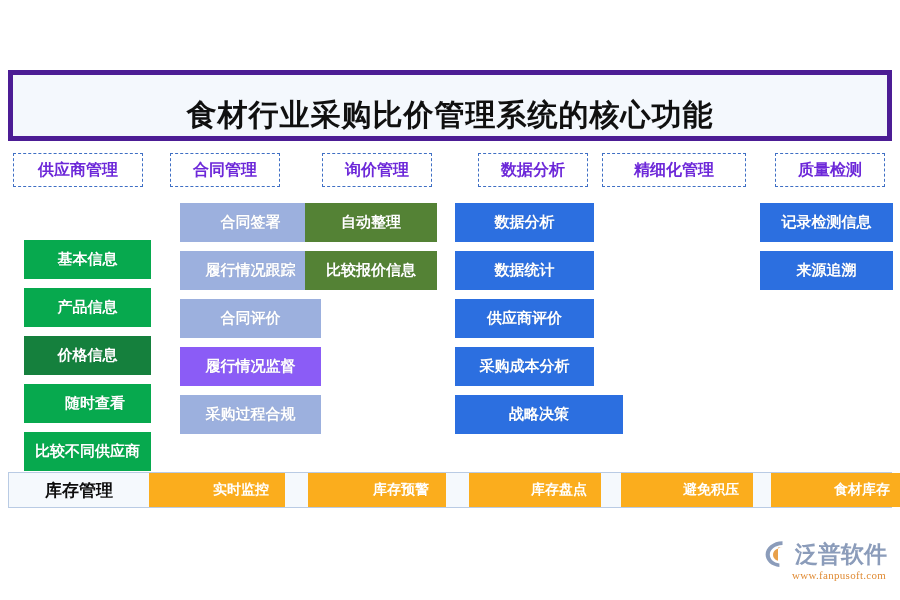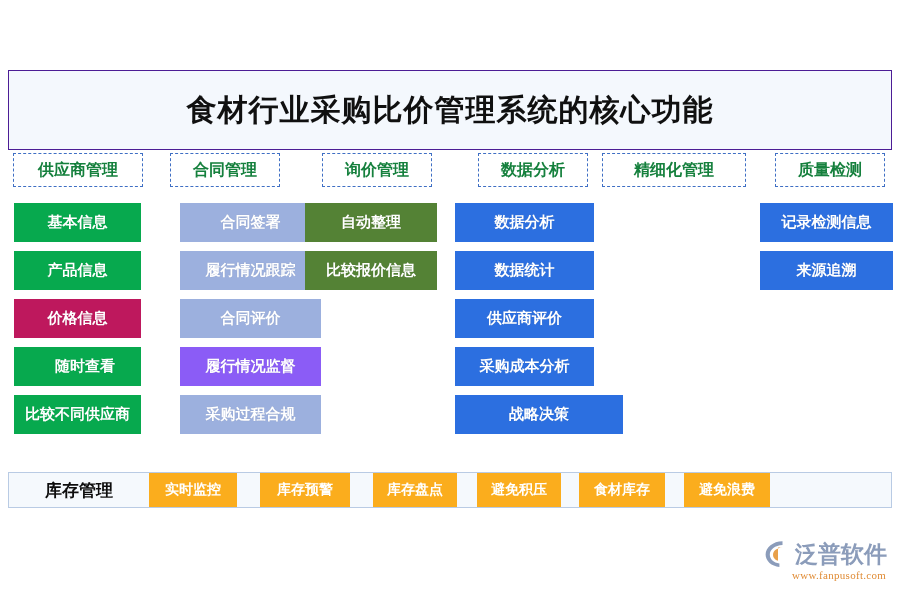--- a/index.html
+++ b/index.html
@@ -14,26 +14,26 @@
     overflow: hidden;
     position: relative;
   }
 
   
   #title-banner {
     position: absolute;
     left: 8px;
     top: 70px;
     width: 884px;
-    height: 80px;
+    height: 71px;
     box-sizing: border-box;
     background: #f4f8fd;
-    border: 1px solid #4c1d95;
-    display: flex;
-    align-items: center;
+    border: 5px solid #4c1d95;
+    display: flex;
+    align-items: flex-end;
     justify-content: center;
   }
   #title-text {
     font-size: 30px;
     font-weight: bold;
     color: #101010;
     letter-spacing: 1px;
     white-space: nowrap;
   }
 
@@ -52,21 +52,21 @@
     box-sizing: border-box;
     border: 1.5px dashed #3f6fc4;
     display: flex;
     align-items: center;
     justify-content: center;
     background: transparent;
   }
   .col-header-label {
     font-size: 16px;
     font-weight: bold;
-    color: #15803d;
+    color: #6d28d9;
     white-space: nowrap;
   }
 
   
   #columns {
     position: absolute;
     left: 0;
     top: 203px;
     width: 900px;
     height: 240px;
@@ -120,20 +120,21 @@
     background: #fbad1d;
     color: #ffffff;
     font-size: 14px;
     font-weight: bold;
     height: 34px;
     display: flex;
     align-items: center;
     justify-content: center;
     white-space: nowrap;
     flex: none;
+    padding-left: 48px;
   }
   .bottom-gap { flex: none; }
 
   
   #logo {
     position: absolute;
     left: 762px;
     top: 538px;
     width: 132px;
     height: 50px;
@@ -191,24 +192,24 @@
     </div>
     <div class="col-header" style="left: 602px; width: 144px;">
       <span class="col-header-label">精细化管理</span>
     </div>
     <div class="col-header" style="left: 775px; width: 110px;">
       <span class="col-header-label">质量检测</span>
     </div>
   </div>
 
 <div id="columns">
-    <div class="column" style="left: 14px; width: 127px;">
+    <div class="column" style="left: 24px; width: 127px; margin-top: 37px;">
       <div class="chip" style="background: rgb(7, 169, 78); width: 127px;">基本信息</div>
       <div class="chip" style="background: rgb(7, 169, 78); width: 127px;">产品信息</div>
-      <div class="chip" style="background: #be185d; width: 127px;">价格信息</div>
+      <div class="chip" style="background: #15803d; width: 127px;">价格信息</div>
       <div class="chip" style="background: rgb(7, 169, 78); width: 127px; padding-left: 15px;">随时查看</div>
       <div class="chip" style="background: rgb(7, 169, 78); width: 127px;">比较不同供应商</div>
     </div>
     <div class="column" style="left: 152px; width: 141px; padding-left: 28px;">
       <div class="chip" style="background: rgb(156, 176, 222); width: 141px;">合同签署</div>
       <div class="chip" style="background: rgb(156, 176, 222); width: 141px;">履行情况跟踪</div>
       <div class="chip" style="background: rgb(156, 176, 222); width: 141px;">合同评价</div>
       <div class="chip" style="background: #8b5cf6; width: 141px;">履行情况监督</div>
       <div class="chip" style="background: rgb(156, 176, 222); width: 141px;">采购过程合规</div>
     </div>

